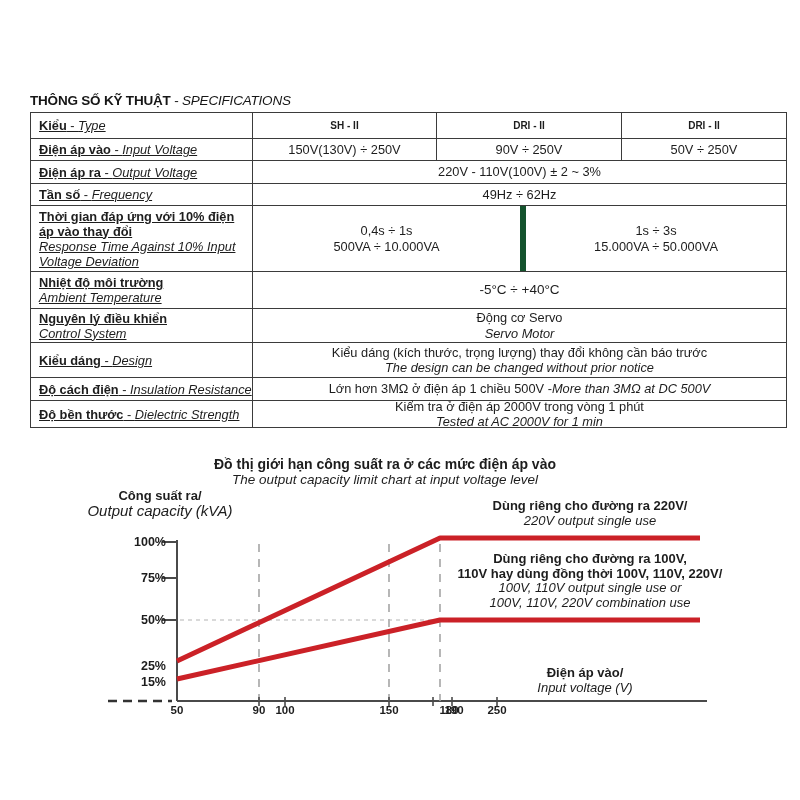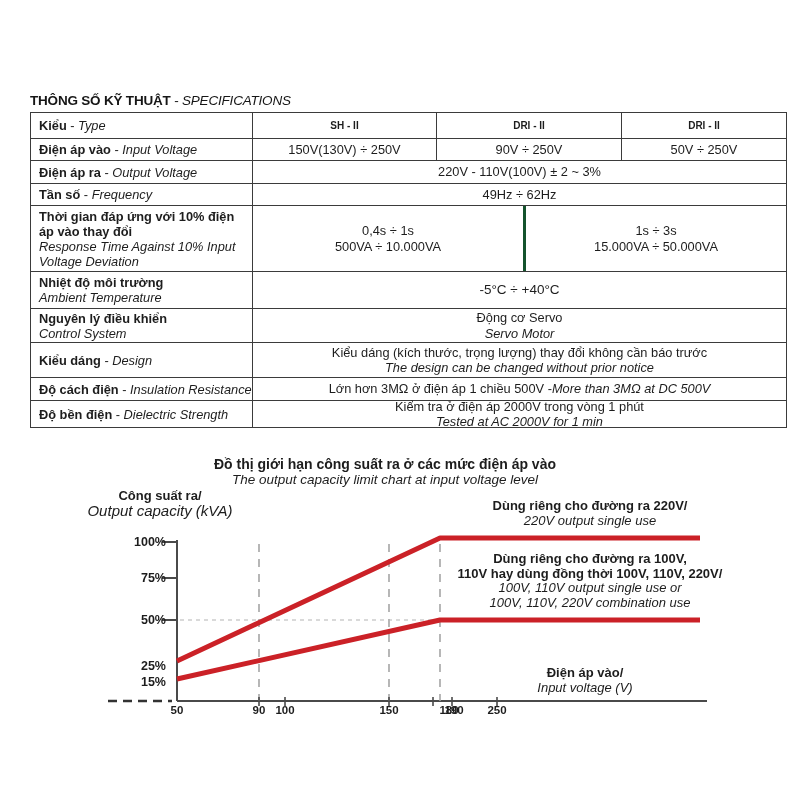--- a/index.html
+++ b/index.html
@@ -23,30 +23,31 @@
     position:absolute;left:30px;top:112px;width:757px;
     border:1px solid #3b3b3b;box-sizing:border-box;background:#fff;
     font-size:12.8px;
   }
   .tr{display:flex;border-bottom:1px solid #3b3b3b;box-sizing:border-box;}
   .tr:last-child{border-bottom:none;}
   .tl{
     width:222px;box-sizing:border-box;border-right:1px solid #3b3b3b;
     padding:2px 4px 2px 8px;display:flex;flex-direction:column;justify-content:center;
     line-height:15px;
+    text-decoration:underline;
   }
   .tl .lbl-line{white-space:nowrap;}
   .tc{
     box-sizing:border-box;display:flex;flex-direction:column;justify-content:center;
     align-items:center;text-align:center;line-height:15.5px;padding:1px 2px;
   }
   .c1{width:184px;border-right:1px solid #3b3b3b;}
   .c2{width:185px;border-right:1px solid #3b3b3b;}
   .c3{width:164px;}
-  .ca{width:273px;border-right:3px solid #14532d;justify-content:center;}
+  .ca{width:273px;border-right:6px solid #14532d;justify-content:center;}
   .cb{width:260px;}
   .cm{flex:1;}
   .h26{height:26px;} .h22{height:22px;} .h23{height:23px;} .h66{height:66px;}
   .h37{height:37px;} .h34{height:34px;} .h35{height:35px;}
   .typeval{font-weight:bold;font-size:10px;}
 
   
   .chart{position:absolute;left:0;top:0;width:684px;height:800px;pointer-events:none;}
   .c-title{position:absolute;left:150px;top:456px;width:470px;text-align:center;line-height:16px;}
   .c-title .t1{font-weight:bold;font-size:14px;}
@@ -160,21 +161,21 @@
         <span class="lbl-line"><span class="b">Độ cách điện</span><span class="sep"> - </span><span class="i">Insulation Resistance</span></span>
       </div>
     <div class="tc cm" style="flex-direction:row;">
       <span>Lớn hơn 3MΩ ở điện áp 1 chiều 500V - </span>
         <span class="i">More than 3MΩ at DC 500V</span>
     </div>
   </div>
 
   <div class="tr h26">
     <div class="tl">
-        <span class="lbl-line"><span class="b">Độ bền điện</span><span class="sep"> - </span><span class="i">Dielectric Strength</span></span>
+        <span class="lbl-line"><span class="b">Độ bền thước</span><span class="sep"> - </span><span class="i">Dielectric Strength</span></span>
       </div>
     <div class="tc cm">
       <div>Kiểm tra ở điện áp 2000V trong vòng 1 phút</div>
       <div class="i">Tested at AC 2000V for 1 min</div>
     </div>
   </div>
 
 </div>
 
 <div class="chart">

